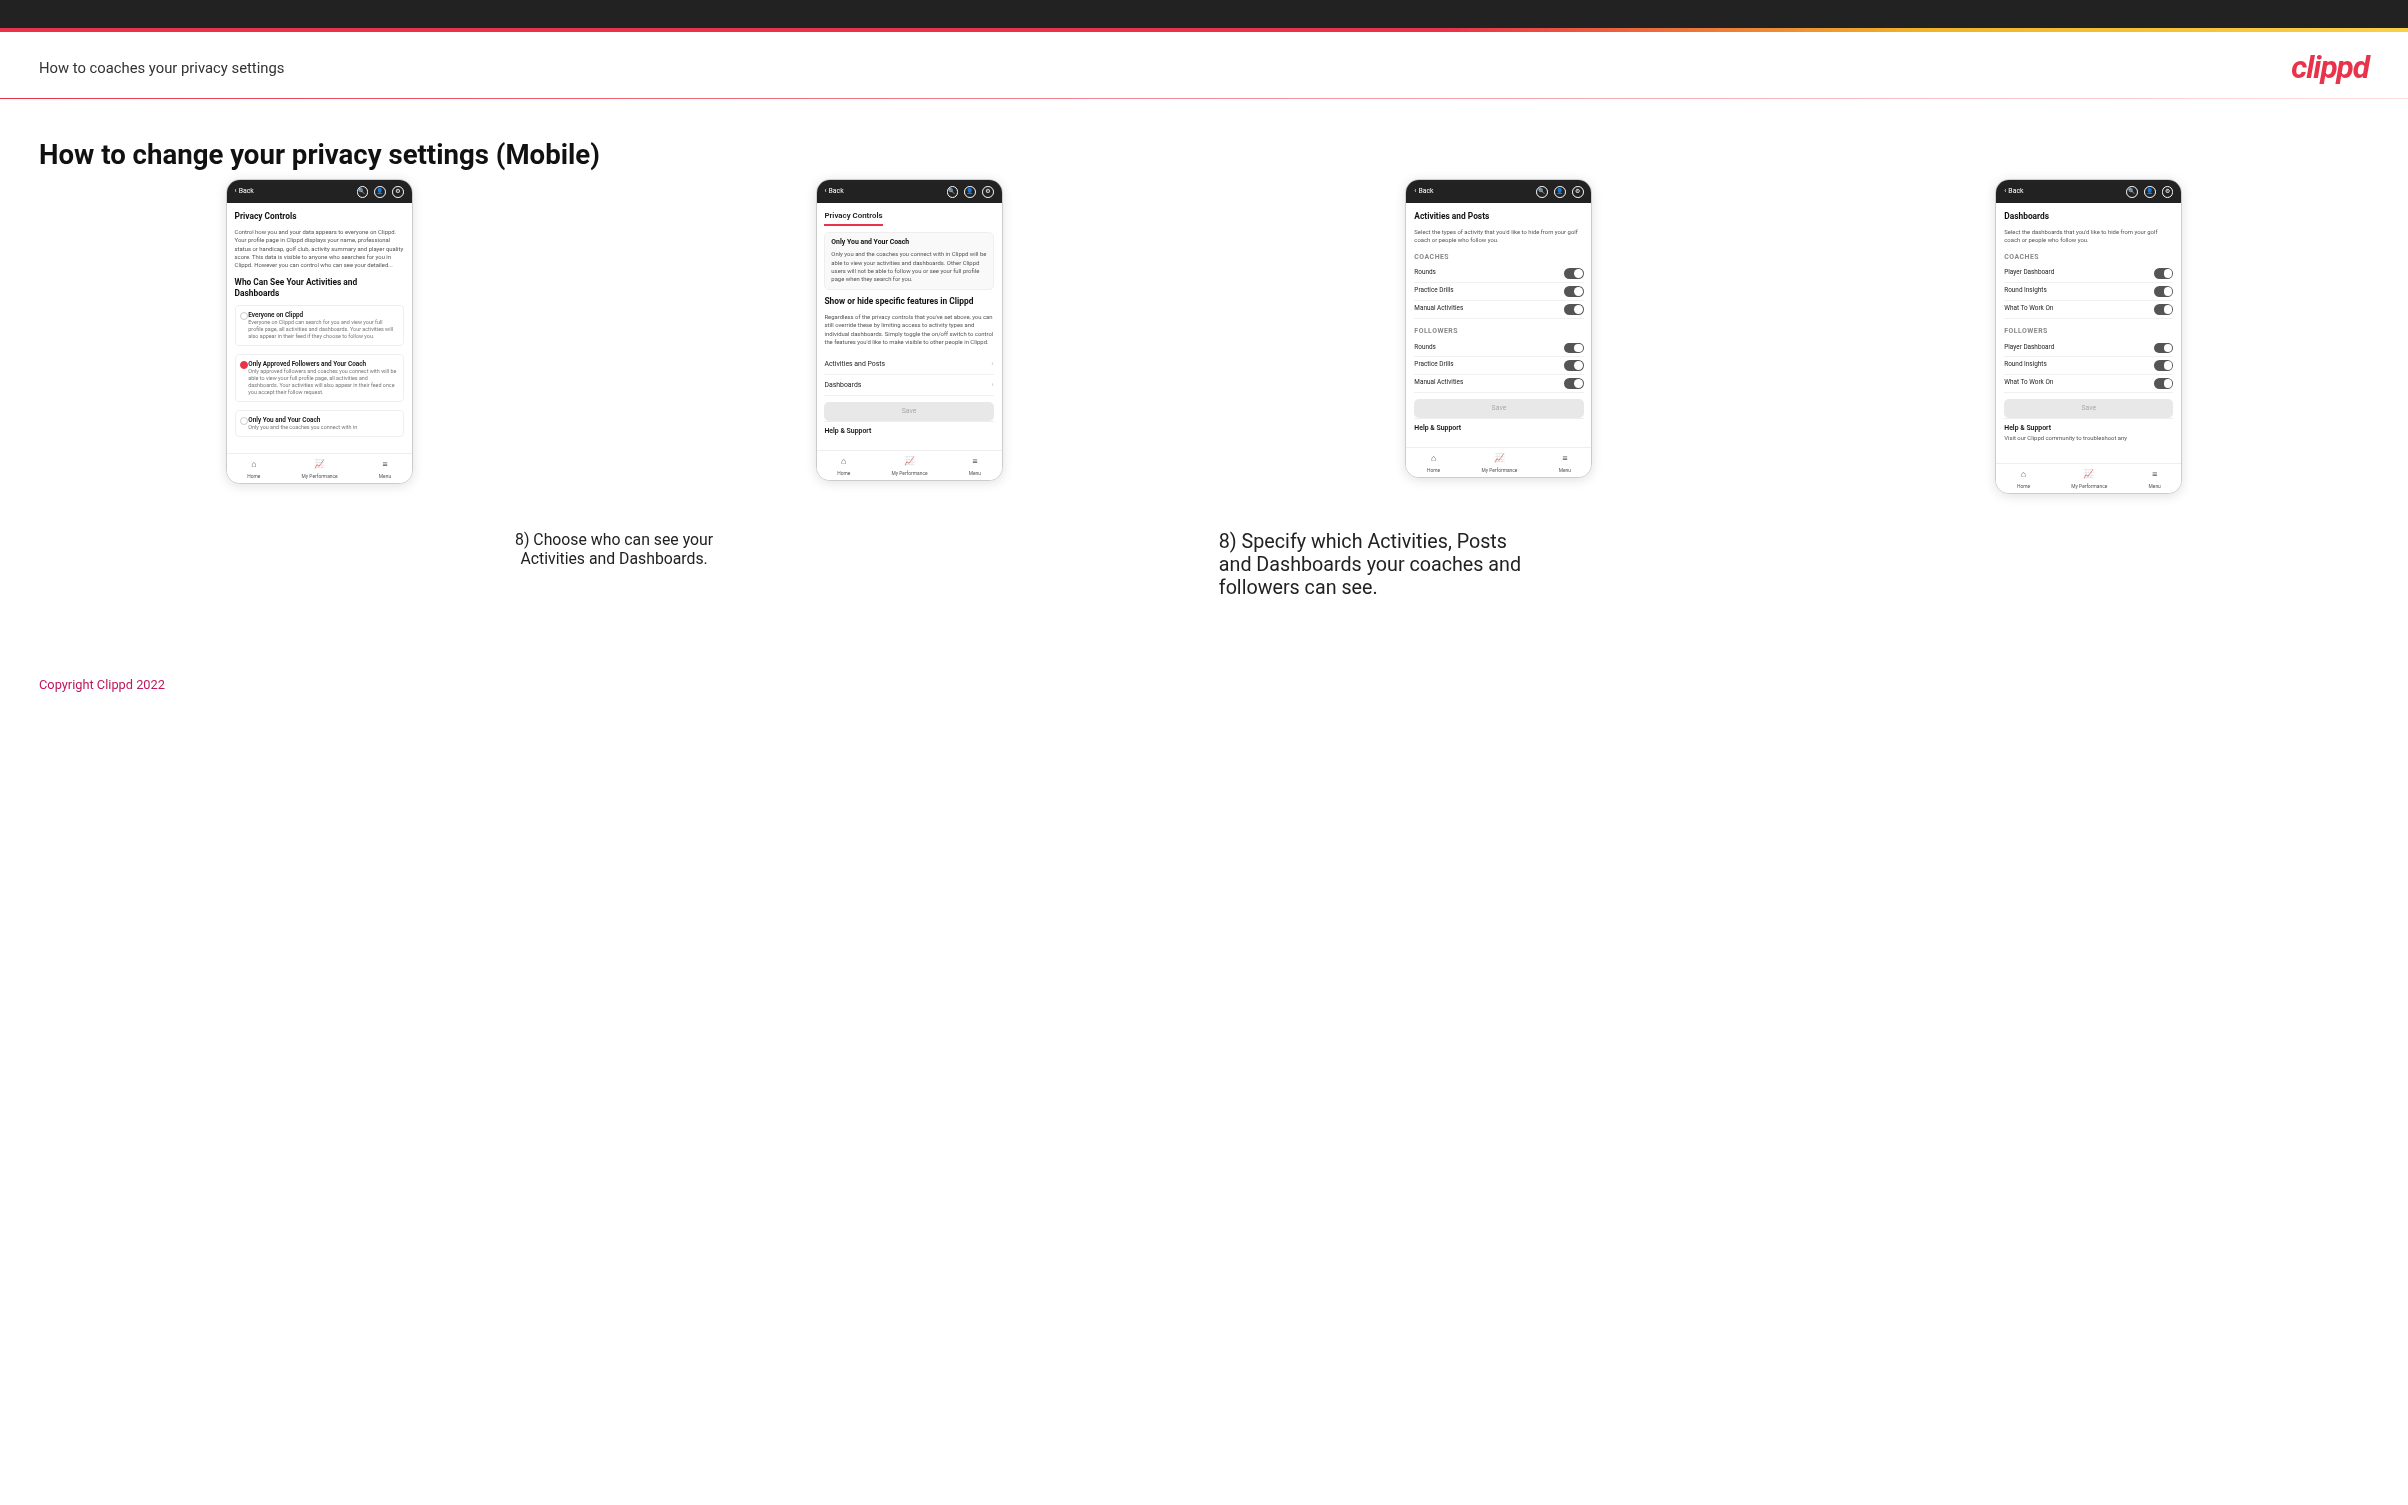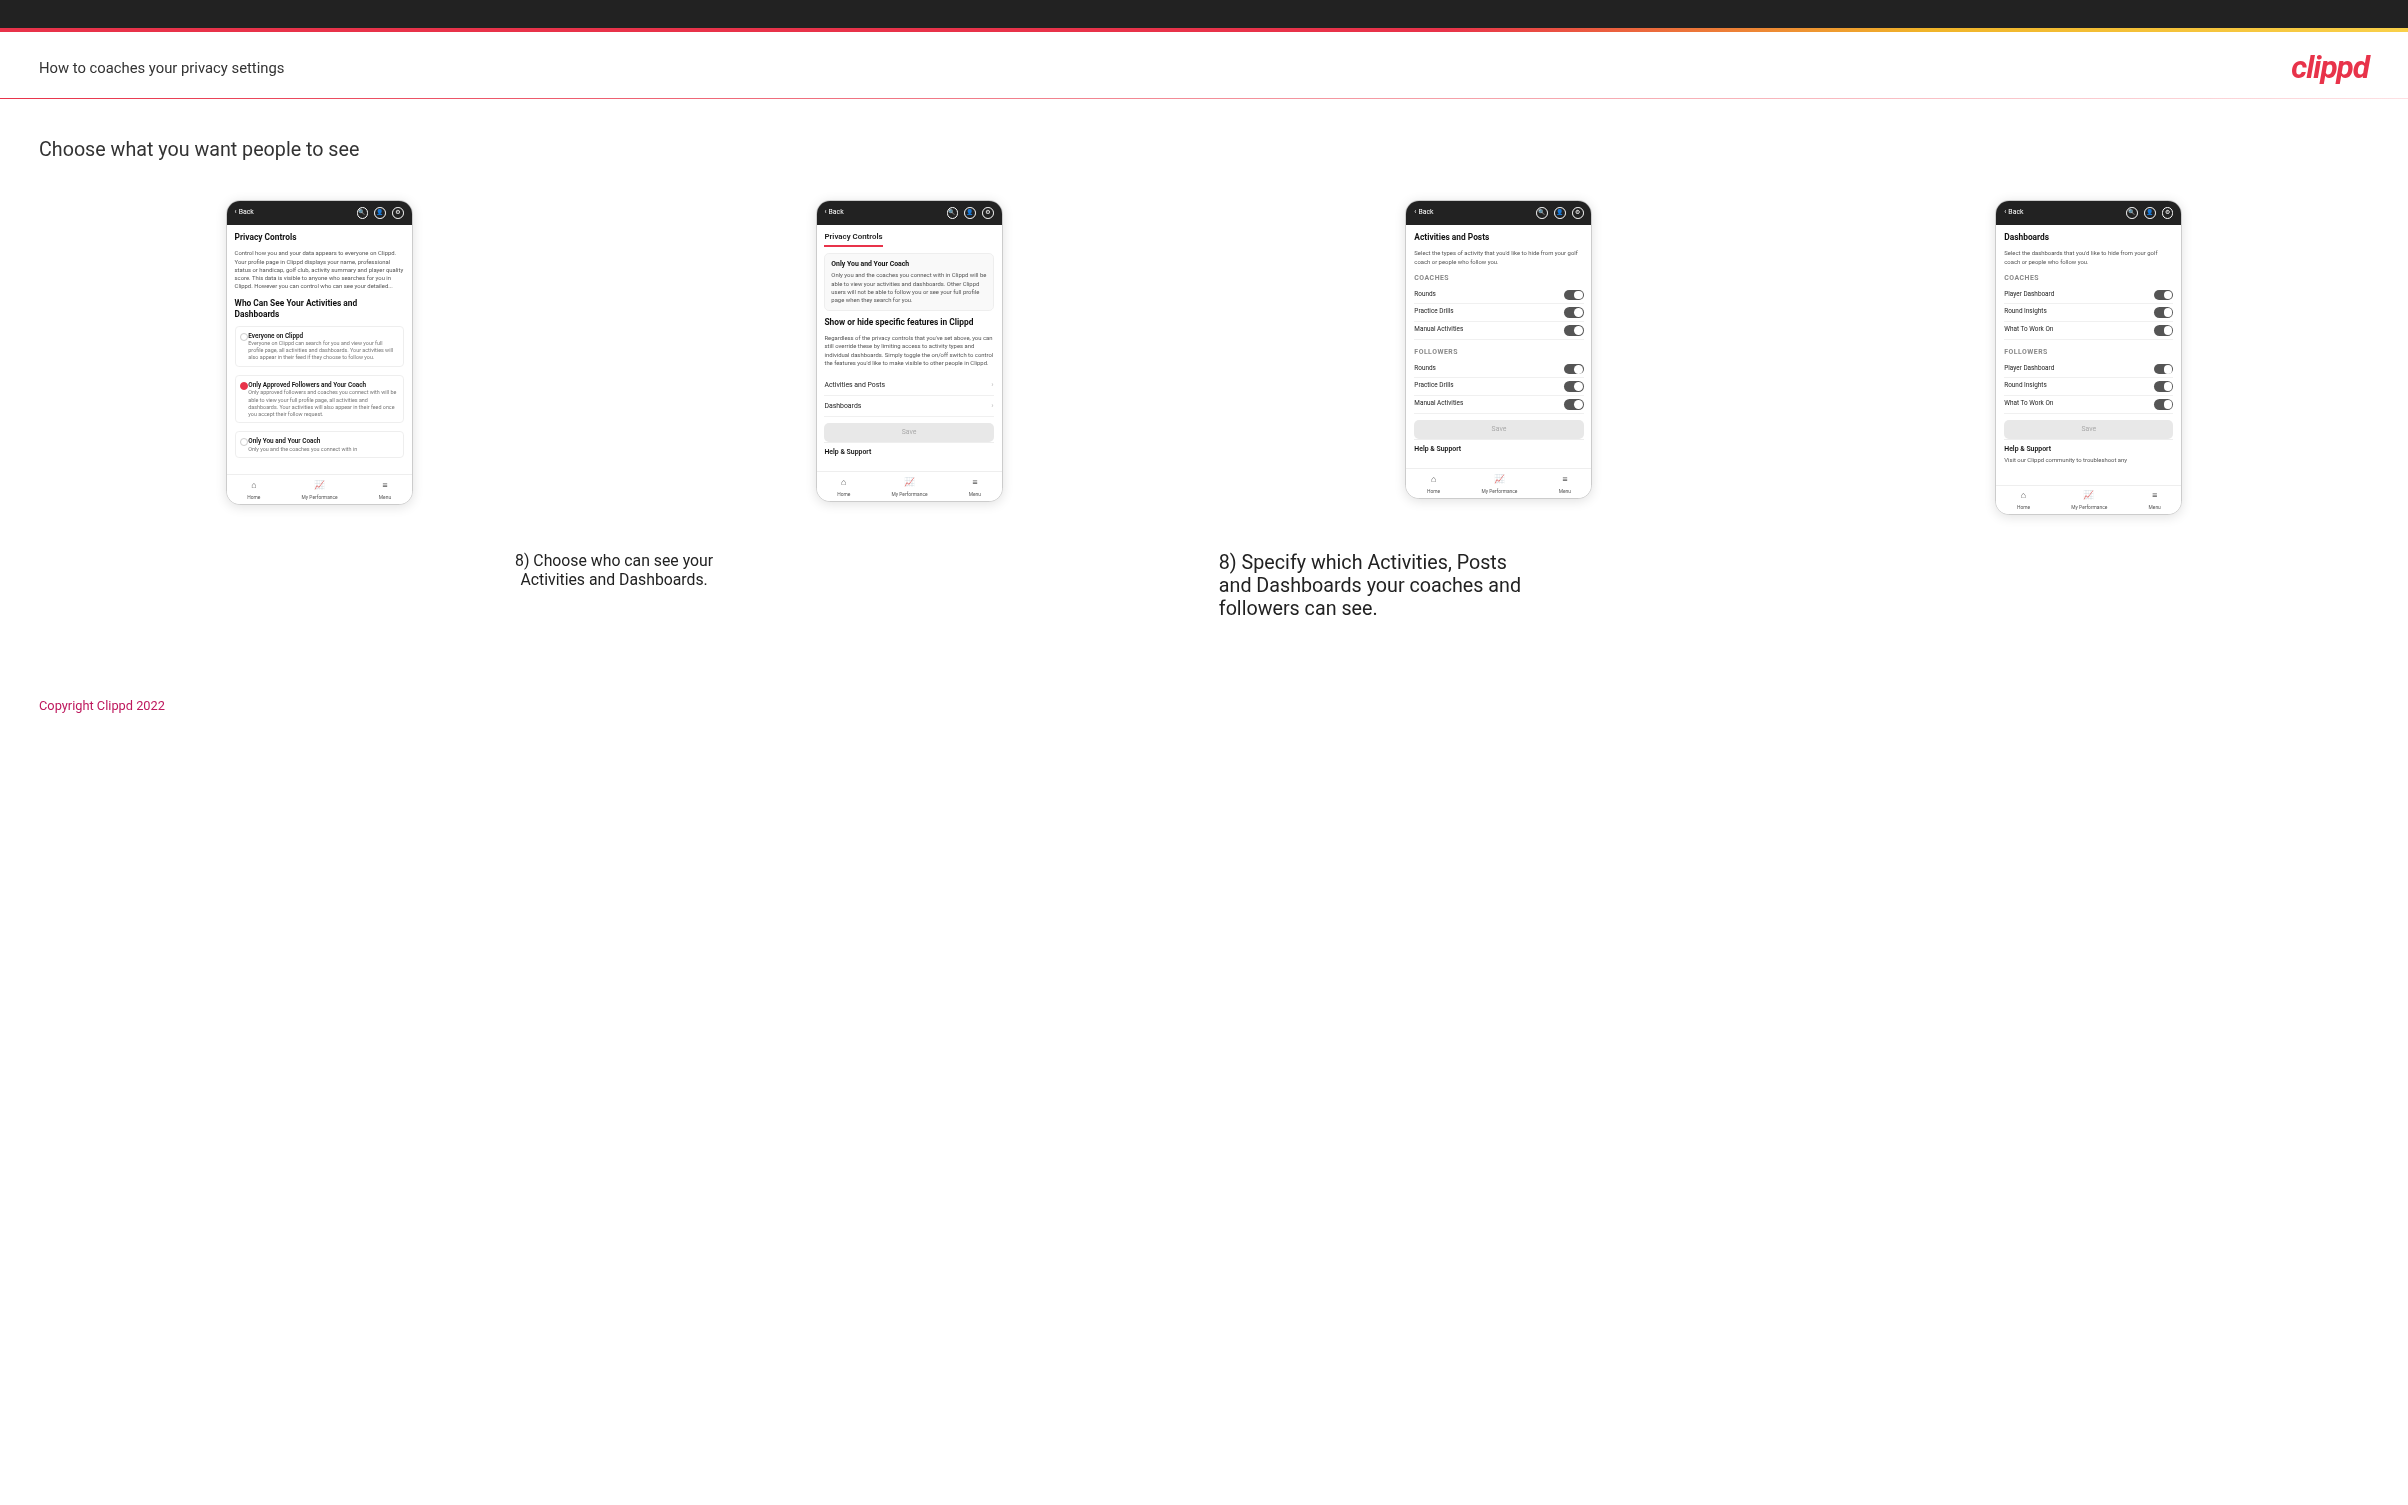--- a/index.html
+++ b/index.html
@@ -353,21 +353,21 @@
 </div>
 
 <div class="header">
   <span class="header-title">How to coaches your privacy settings</span>
   <span class="logo">clippd</span>
 </div>
 
 <div class="header-divider"></div>
 
 <div class="main">
-  <div class="page-subheading">Choose what you want people to see</div>
+  <div class="page-heading">How to change your privacy settings (Mobile)</div>
 
   <div class="screenshots-row">
 
     <div class="phone-group">
       <div class="phone-mockup">
 
         <div class="phone-header">
           <div class="phone-back">
             <span>‹</span>
             <span>Back</span>

